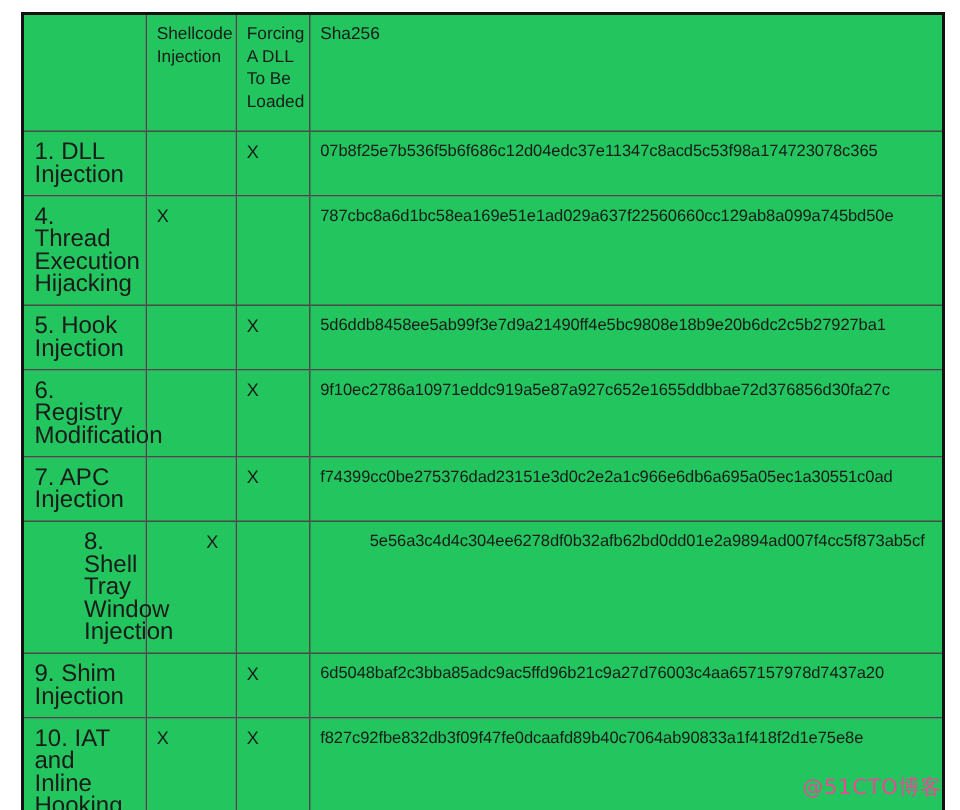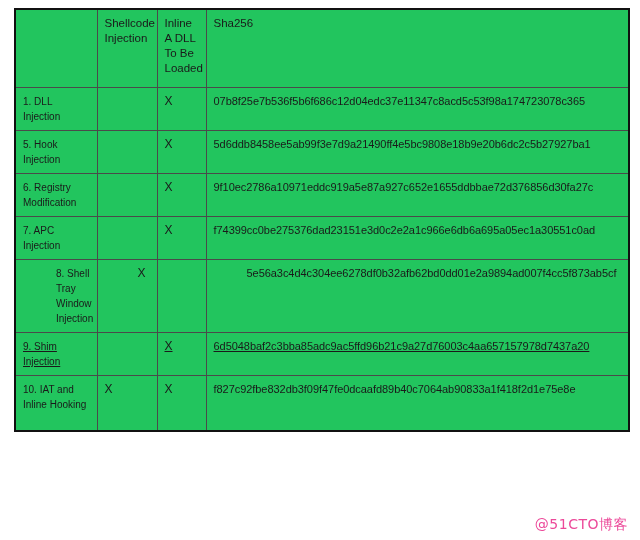--- a/index.html
+++ b/index.html
@@ -51,21 +51,21 @@
   col.c-force { width: 49px; }
   col.c-sha   { width: 423px; }
 
   th.hdr {
     font-size: 11.5px;
     line-height: 15px;
     height: 65px;
   }
 
   td.name-cell {
-    font-size: 10px;
+    font-size: 16px;
     line-height: 15px;
   }
 
   td.mark-cell {
     font-size: 12px;
     line-height: 15px;
     font-weight: bold;
     text-align: left;
     padding-left: 8px;
   }
@@ -80,21 +80,21 @@
 
   
   tr.r1 td { height: 28px; }
   tr.r2 td { height: 27px; }
   tr.r3 td { height: 29px; }
   tr.r4 td { height: 40px; }
   tr.r5 td { height: 28px; }
   tr.r6 td { height: 27px; }
   tr.r7 td { height: 28px; }
   tr.r8 td { height: 55px; padding-left: 40px; }
-  tr.r9 td { height: 30px; text-decoration: underline; }
+  tr.r9 td { height: 30px; }
   tr.r10 td { height: 42px; }
 
   #watermark {
     position: absolute;
     right: 12px;
     bottom: 6px;
     font-size: 14px;
     color: #ec4899;
     font-family: "DejaVu Sans", sans-serif;
     letter-spacing: 0.5px;
@@ -110,30 +110,36 @@
     <colgroup>
       <col class="c-name">
       <col class="c-shell">
       <col class="c-force">
       <col class="c-sha">
     </colgroup>
     <thead>
       <tr>
         <th class="hdr"></th>
         <th class="hdr">Shellcode Injection</th>
-        <th class="hdr">Inline A DLL To Be Loaded</th>
+        <th class="hdr">Forcing A DLL To Be Loaded</th>
         <th class="hdr">Sha256</th>
       </tr>
     </thead>
     <tbody>
       <tr class="r1">
         <td class="name-cell">1. DLL Injection</td>
         <td class="mark-cell"></td>
         <td class="mark-cell">X</td>
         <td class="sha-cell">07b8f25e7b536f5b6f686c12d04edc37e11347c8acd5c53f98a174723078c365</td>
+      </tr>
+      <tr class="r4">
+        <td class="name-cell">4. Thread Execution Hijacking</td>
+        <td class="mark-cell">X</td>
+        <td class="mark-cell"></td>
+        <td class="sha-cell">787cbc8a6d1bc58ea169e51e1ad029a637f22560660cc129ab8a099a745bd50e</td>
       </tr>
       <tr class="r5">
         <td class="name-cell">5. Hook Injection</td>
         <td class="mark-cell"></td>
         <td class="mark-cell">X</td>
         <td class="sha-cell">5d6ddb8458ee5ab99f3e7d9a21490ff4e5bc9808e18b9e20b6dc2c5b27927ba1</td>
       </tr>
       <tr class="r6">
         <td class="name-cell">6. Registry Modification</td>
         <td class="mark-cell"></td>

